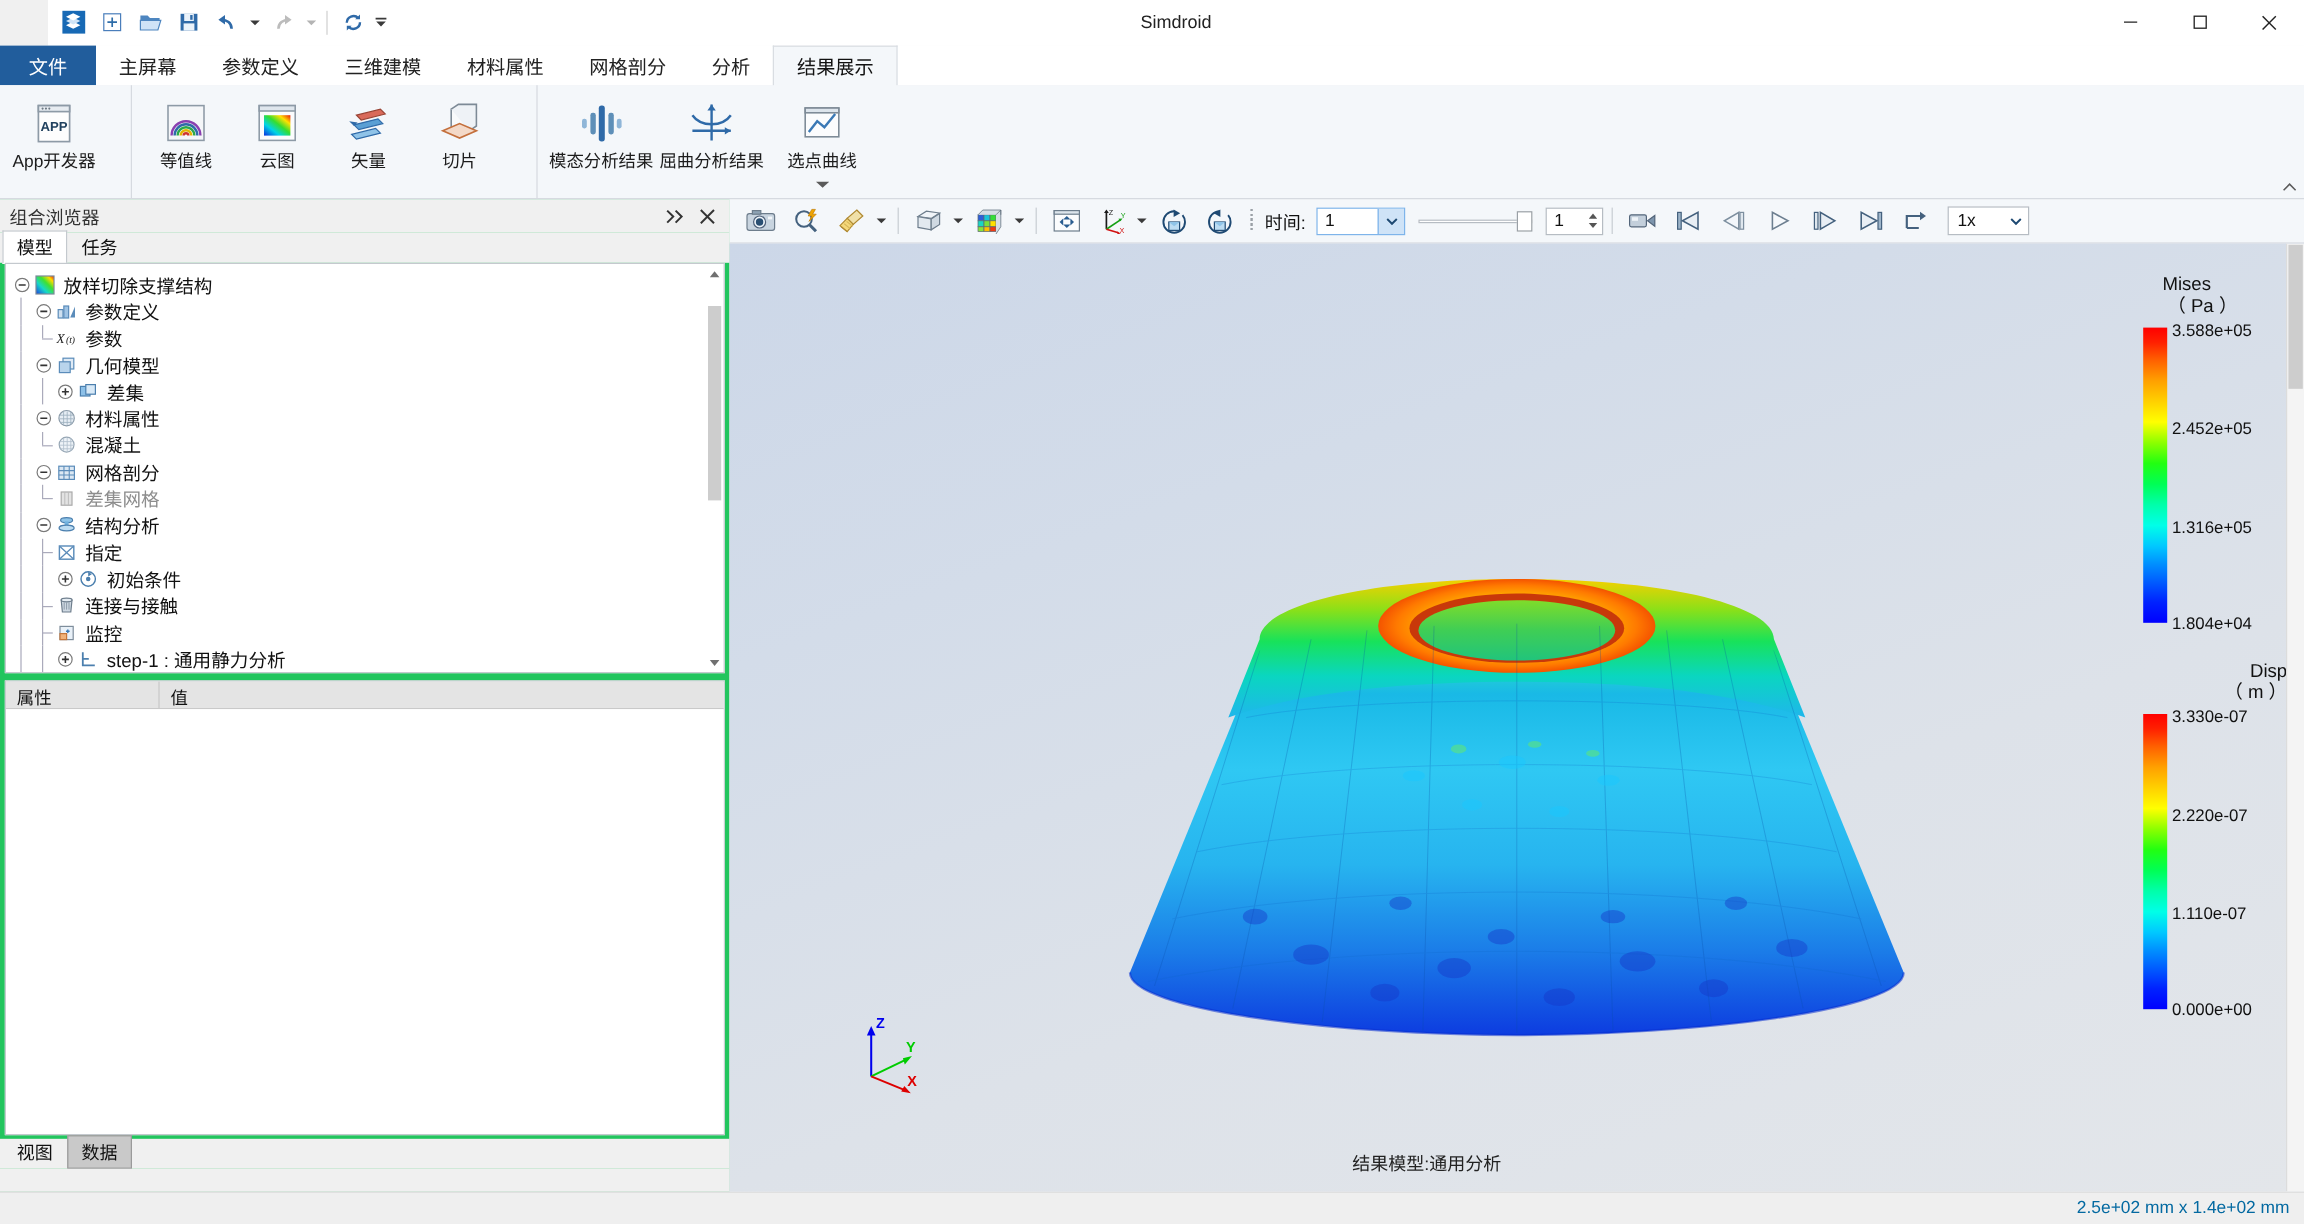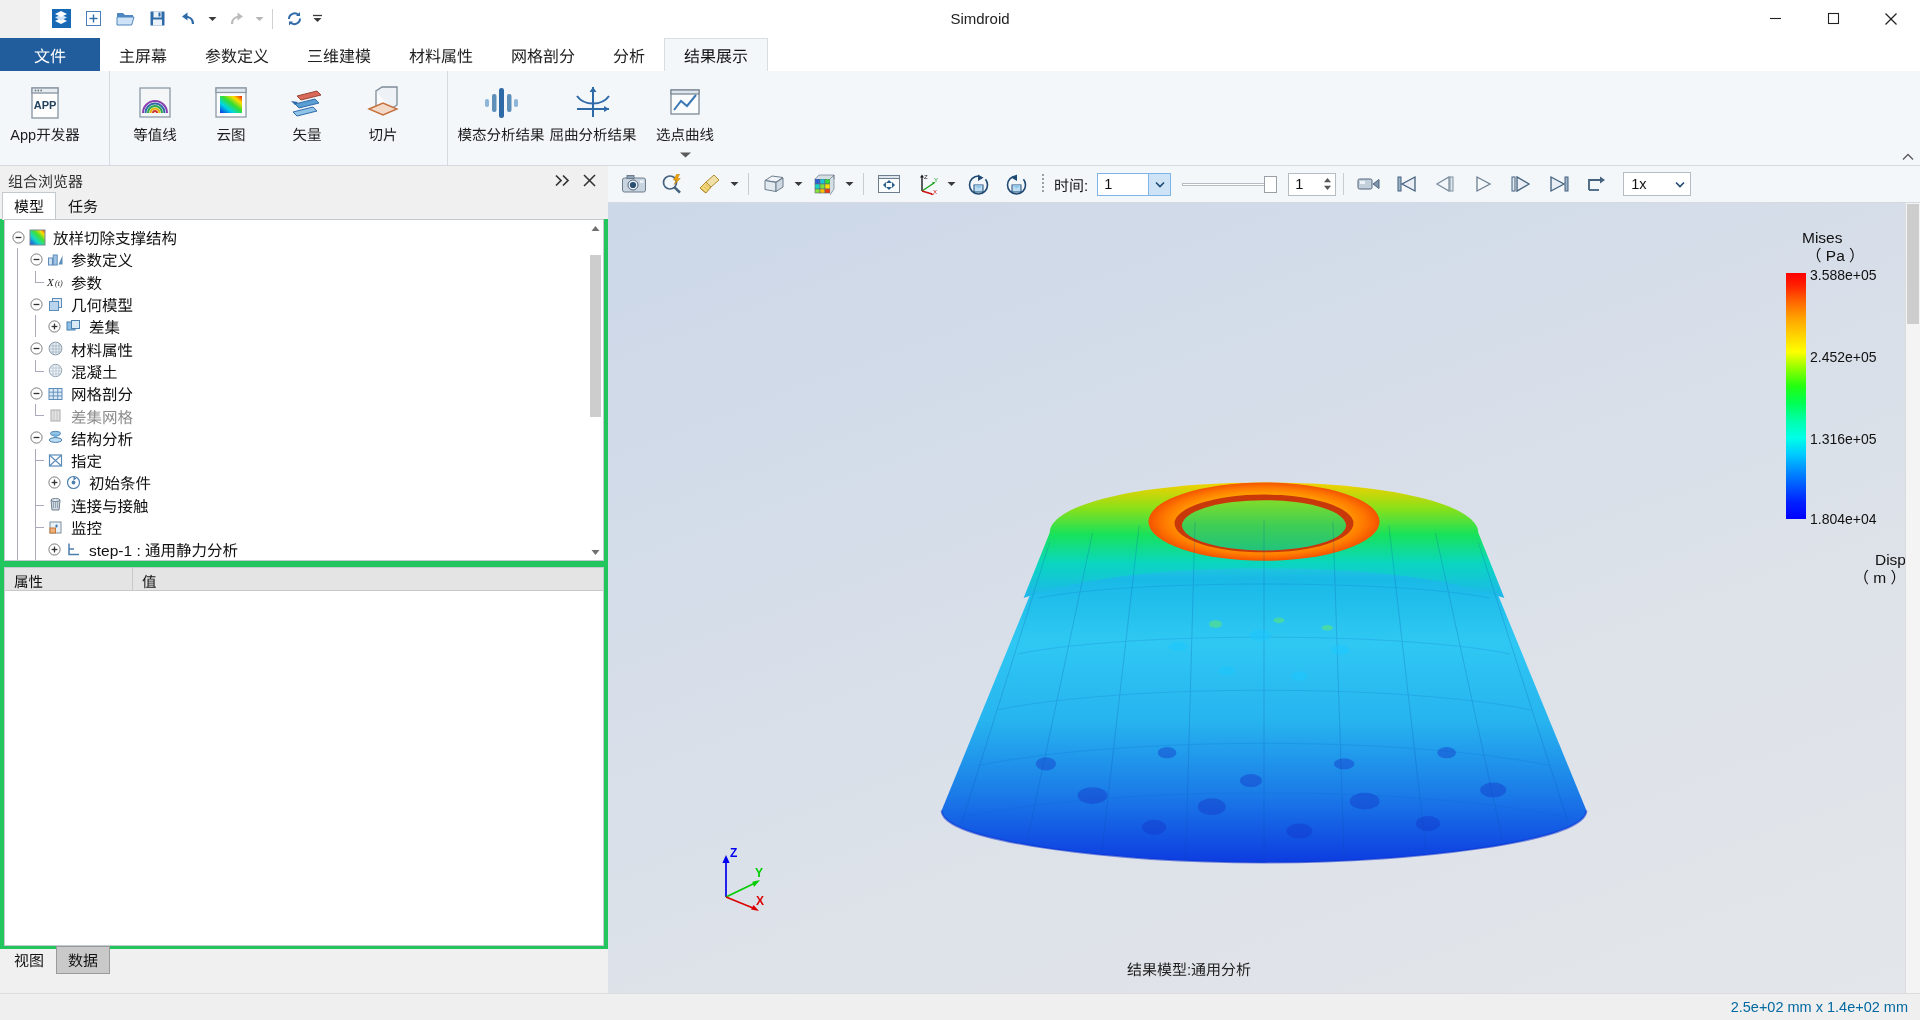--- a/index.html
+++ b/index.html
@@ -18,21 +18,21 @@
   .qat-btn{width:30px;height:30px;display:flex;align-items:center;justify-content:center;border-radius:2px;cursor:pointer;}
   .qat-sep{width:1px;height:20px;background:#d0d0d0;margin:0 4px;}
   .qat-caret{width:13px;height:26px;display:flex;align-items:center;justify-content:center;cursor:pointer;}
   .app-title{position:absolute;left:0;right:0;text-align:center;font-size:15px;color:#222;pointer-events:none;}
   .winbtns{margin-left:auto;display:flex;height:100%;}
   .winbtn{width:58px;height:37px;display:flex;align-items:center;justify-content:center;cursor:pointer;}
 
   
   .ribbon-tabs{height:33px;background:#fff;display:flex;align-items:stretch;flex:0 0 auto;position:relative;}
   .rtab{padding:0 19px;display:flex;align-items:center;font-size:16px;color:#222;cursor:pointer;white-space:nowrap;}
-  .rtab.file{background:#215d9c;color:#fff;font-size:16px;padding:0 34px;}
+  .rtab.file{background:#215d9c;color:#fff;font-size:16px;padding:0 24px;}
   .rtab.active{background:#f4f7fa;border:1px solid #d9dde2;border-bottom:1px solid #f4f7fa;color:#111;margin-bottom:-1px;}
 
   
   .ribbon{height:94px;background:#f4f7fa;border-bottom:1px solid #d6dae0;display:flex;align-items:stretch;flex:0 0 auto;position:relative;gap:19px;}
   .rgroup{display:flex;align-items:flex-start;padding:4px 7px 0 7px;height:100%;box-sizing:border-box;}
   .rgroup+.rgroup{border-left:1px solid #d6dae0;}
   .ritem{width:76px;display:flex;flex-direction:column;align-items:center;padding-top:5px;cursor:pointer;border-radius:2px;}
   .ritem.wide{width:92px;}
   .ritem .ic{height:46px;display:flex;align-items:center;justify-content:center;}
   .ritem .lb{font-size:14.5px;color:#1c1c1c;margin-top:1px;text-align:center;line-height:1.15;white-space:nowrap;}
@@ -994,20 +994,27 @@
             <div class="lg-tick" style="top:164px">1.316e+05</div>
             <div class="lg-tick" style="top:244px">1.804e+04</div>
           </div>
         </div>
 
         <div class="legend disp">
           <div class="lg-title">
             <span>Disp</span>
             <span class="u">（ m ）</span>
           </div>
+          <div class="lg-wrap">
+            <div class="lg-bar"></div>
+            <div class="lg-tick" style="top:0">3.330e-07</div>
+            <div class="lg-tick" style="top:82px">2.220e-07</div>
+            <div class="lg-tick" style="top:164px">1.110e-07</div>
+            <div class="lg-tick" style="top:244px">0.000e+00</div>
+          </div>
         </div>
 
         <div class="vp-caption">结果模型:通用分析</div>
 
         <div class="vscroll">
           <div class="vthumb"></div>
         </div>
       </div>
     </div>
   </div>

